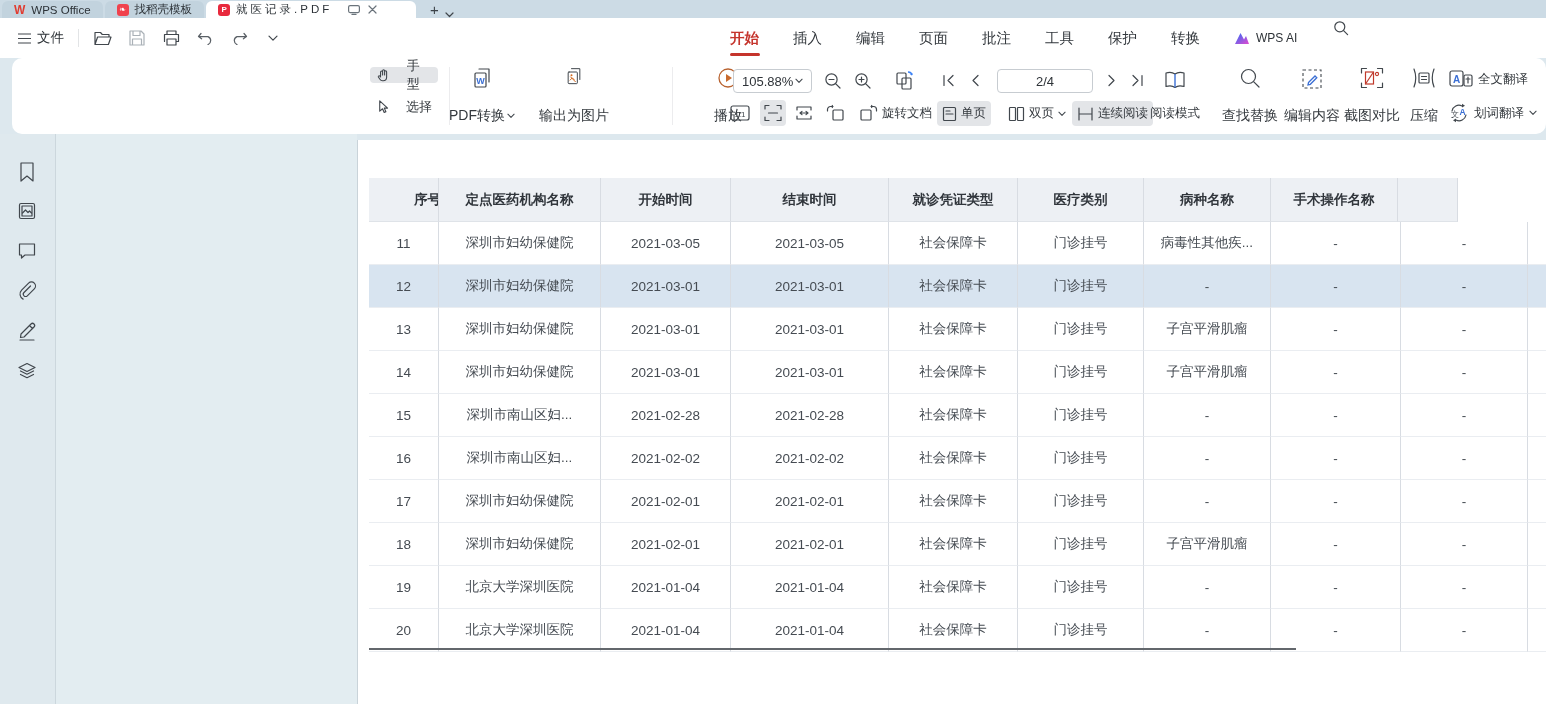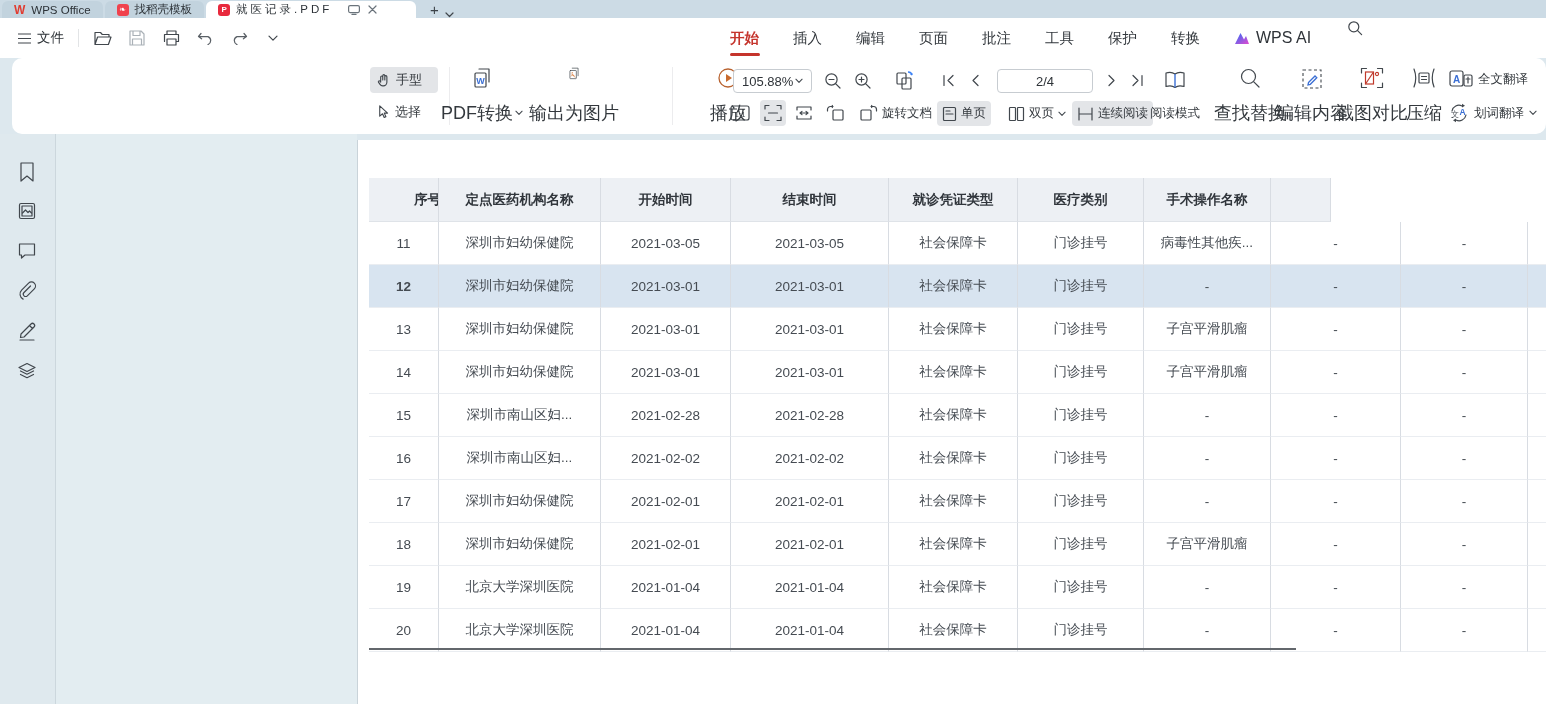--- a/index.html
+++ b/index.html
@@ -30,30 +30,30 @@
   
   .menubar{position:absolute;left:0;top:18px;width:1546px;height:40px;background:#ffffff;}
   .mb-left{position:absolute;left:18px;top:0;height:40px;display:flex;align-items:center;gap:14px;}
   .filebtn{display:flex;align-items:center;gap:6px;font-size:13.5px;color:#2e3338;}
   .vsep{width:1px;height:18px;background:#e2e4e6;}
   .mb-ico{width:20px;height:20px;display:flex;align-items:center;justify-content:center;}
   .menus{position:absolute;left:730px;top:0;height:40px;display:flex;gap:34px;font-size:14.5px;color:#32373c;}
   .menu-item{position:relative;height:40px;display:flex;align-items:center;}
   .menu-item.active{color:#c5342c;font-weight:bold;}
   .menu-item.active::after{content:"";position:absolute;left:50%;transform:translateX(-50%);bottom:2px;width:30px;height:3px;background:#c5342c;border-radius:2px;}
-  .wpsai{display:flex;align-items:center;gap:6px;font-size:16px;color:#2e3338;}
+  .wpsai{display:flex;align-items:center;gap:6px;font-size:12px;color:#2e3338;}
 
   
   .toolcard{position:absolute;left:12px;top:58px;width:1534px;height:76px;background:#ffffff;border-radius:10px;}
   .abs{position:absolute;}
   .tc-div{position:absolute;top:9px;width:1px;height:58px;background:#ececee;}
-  .tbtn-h{display:flex;align-items:center;gap:5px;font-size:13px;color:#33383d;border-radius:4px;padding:0 6px;height:26px;box-sizing:border-box;}
+  .tbtn-h{display:flex;align-items:center;gap:16px;font-size:13px;color:#33383d;border-radius:4px;padding:0 6px;height:16px;box-sizing:border-box;}
   .sel{background:#e3e5e8;}
   .stack{display:flex;flex-direction:column;align-items:center;justify-content:space-between;height:58px;top:9px;}
-  .stack .lbl{font-size:18px;color:#33383d;white-space:nowrap;display:flex;align-items:center;gap:2px;}
+  .stack .lbl{font-size:14px;color:#33383d;white-space:nowrap;display:flex;align-items:center;gap:2px;}
   .chev{width:8px;height:8px;}
   .combo{display:flex;align-items:center;justify-content:space-between;border:1px solid #c7ccd1;border-radius:4px;
          font-size:13px;color:#2e3338;padding:0 8px;box-sizing:border-box;background:#fff;}
   .iconbtn{display:flex;align-items:center;justify-content:center;border-radius:4px;}
   .viewbtn{display:flex;align-items:center;gap:4px;font-size:12.5px;color:#33383d;height:25px;border-radius:4px;padding:0 5px;box-sizing:border-box;white-space:nowrap;}
   .inline-t{display:flex;align-items:center;gap:5px;font-size:12.5px;color:#33383d;white-space:nowrap;}
 
   
   .workspace{position:absolute;left:0;top:134px;width:1546px;height:570px;background:#dde8ee;}
   .iconstrip{position:absolute;left:0;top:0;width:55px;height:570px;background:#dfe9ee;border-right:1px solid #ccd7dd;}
@@ -440,37 +440,38 @@
 
   <div class="page">
     <div class="tbl" id="tbl">
         <div class="trow thead-row">
           <div class="tcell" style="width: 70px; padding-left: 48px;">序号</div>
           <div class="tcell" style="width: 162px;">定点医药机构名称</div>
           <div class="tcell" style="width: 130px;">开始时间</div>
           <div class="tcell" style="width: 158px;">结束时间</div>
           <div class="tcell" style="width: 129px;">就诊凭证类型</div>
           <div class="tcell" style="width: 126px;">医疗类别</div>
+          <div class="tcell" style="width: 127px;">病种名称</div>
           <div class="tcell" style="width: 127px;">手术操作名称</div>
           <div class="tcell" style="width: 60px;"></div>
         </div>
         <div class="trow tbody-row">
           <div class="tcell" style="width: 70px;">11</div>
           <div class="tcell" style="width: 162px;">深圳市妇幼保健院</div>
           <div class="tcell" style="width: 130px;">2021-03-05</div>
           <div class="tcell" style="width: 158px;">2021-03-05</div>
           <div class="tcell" style="width: 129px;">社会保障卡</div>
           <div class="tcell" style="width: 126px;">门诊挂号</div>
           <div class="tcell" style="width: 127px;">病毒性其他疾...</div>
           <div class="tcell" style="width: 130px;">-</div>
           <div class="tcell" style="width: 127px;">-</div>
           <div class="tcell" style="width: 60px;"></div>
         </div>
         <div class="trow tbody-row hl">
-          <div class="tcell" style="width: 70px; font-weight: bold;">12</div>
+          <div class="tcell" style="width: 70px;">12</div>
           <div class="tcell" style="width: 162px;">深圳市妇幼保健院</div>
           <div class="tcell" style="width: 130px;">2021-03-01</div>
           <div class="tcell" style="width: 158px;">2021-03-01</div>
           <div class="tcell" style="width: 129px;">社会保障卡</div>
           <div class="tcell" style="width: 126px;">门诊挂号</div>
           <div class="tcell" style="width: 127px;">-</div>
           <div class="tcell" style="width: 130px;">-</div>
           <div class="tcell" style="width: 127px;">-</div>
           <div class="tcell" style="width: 60px;"></div>
         </div>

